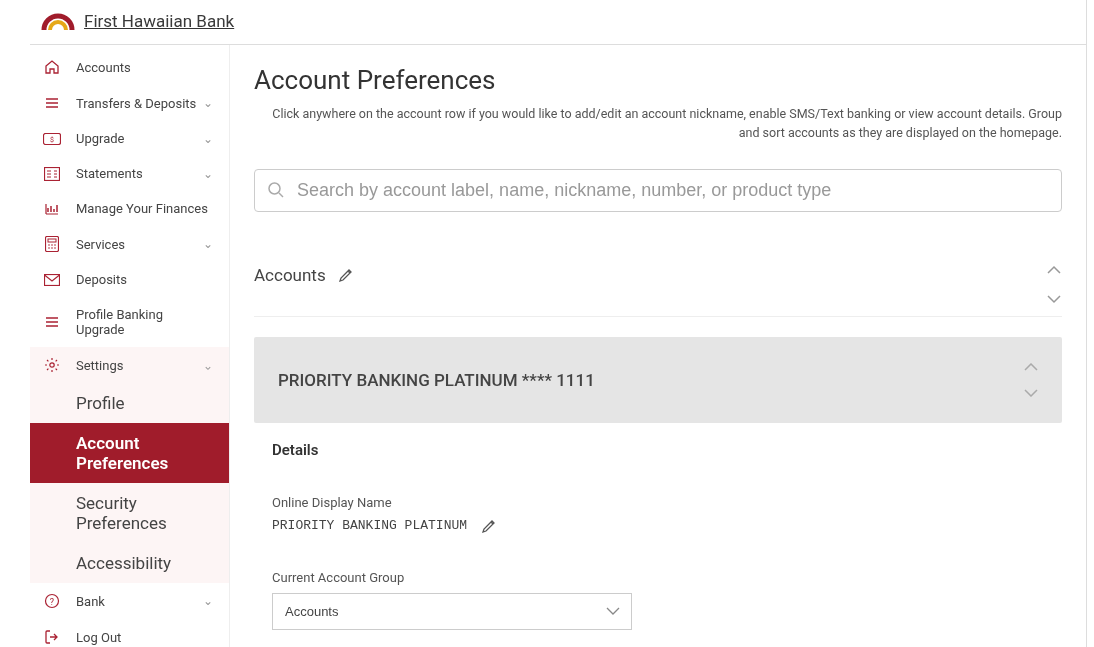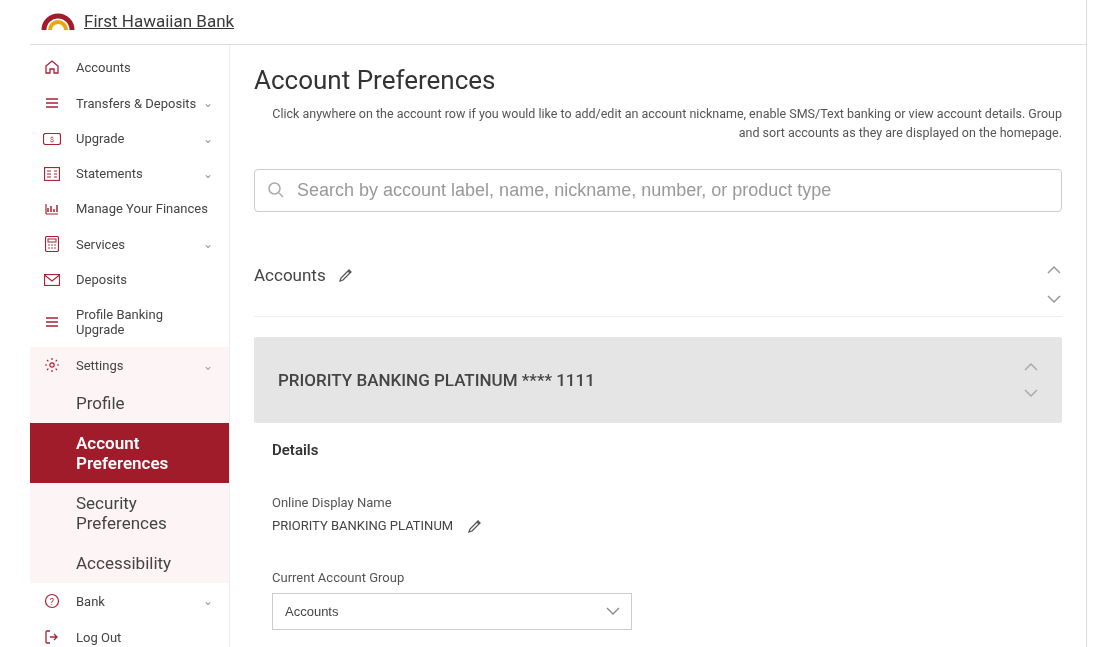--- a/index.html
+++ b/index.html
@@ -31,21 +31,21 @@
   .section-head .title { font-size: 17px; color: #444; margin-right: 12px; }
   .section-head .spacer { flex: 1; }
   .section-head .arrows span { color: #888; margin-left: 10px; cursor: pointer; font-size: 14px; }
   .acct-card { background: #e5e5e5; padding: 26px 24px; border-radius: 2px; display: flex; align-items: center; }
   .acct-card .name { font-size: 17px; color: #444; font-weight: 500; }
   .acct-card .spacer { flex: 1; }
   .acct-card .vchev { display: flex; flex-direction: column; gap: 18px; color: #999; font-size: 12px; }
   .details { padding: 18px 18px 0 18px; }
   .details h3 { font-size: 15px; font-weight: 600; color: #333; margin-bottom: 16px; }
   .field-lbl { font-size: 13px; color: #555; margin-bottom: 8px; margin-top: 36px; }
-  .display-name { font-size: 13px; color: #444; display: flex; align-items: center; gap: 14px; margin-bottom: 24px; }
+  .display-name { font-size: 13px; color: #444; display: flex; align-items: center; gap: 14px; margin-bottom: 24px; font-family: Liberation Mono, monospace; }
   .select-wrap { position: relative; width: 360px; margin-bottom: 22px; }
   .select-wrap select { width: 100%; padding: 10px 12px; font-size: 13px; border: 1px solid #ccc; background: #fff; appearance: none; color: #444; }
   .select-wrap .sel-chev { position: absolute; right: 12px; top: 50%; transform: translateY(-50%); pointer-events: none; color: #888; font-size: 12px; }
   .vis-row { display: flex; align-items: center; margin-top: 8px; }
   .vis-row .vl { font-size: 13px; color: #444; width: 320px; }
   .toggle-wrap { position: relative; display: inline-flex; align-items: center; justify-content: center; }
   .toggle-ring { position: absolute; width: 70px; height: 36px; border: 2.5px solid #d40000; border-radius: 50%; left: -18px; top: -9px; pointer-events:none; }
   .toggle { width: 34px; height: 16px; background: #e9a3ab; border-radius: 10px; position: relative; cursor: pointer; }
   .toggle .knob { position: absolute; right: -2px; top: -2px; width: 20px; height: 20px; background: #a01c2b; border-radius: 50%; display: flex; align-items: center; justify-content: center; color: #fff; font-size: 11px; }
   .pencil { cursor: pointer; color: #555; }

